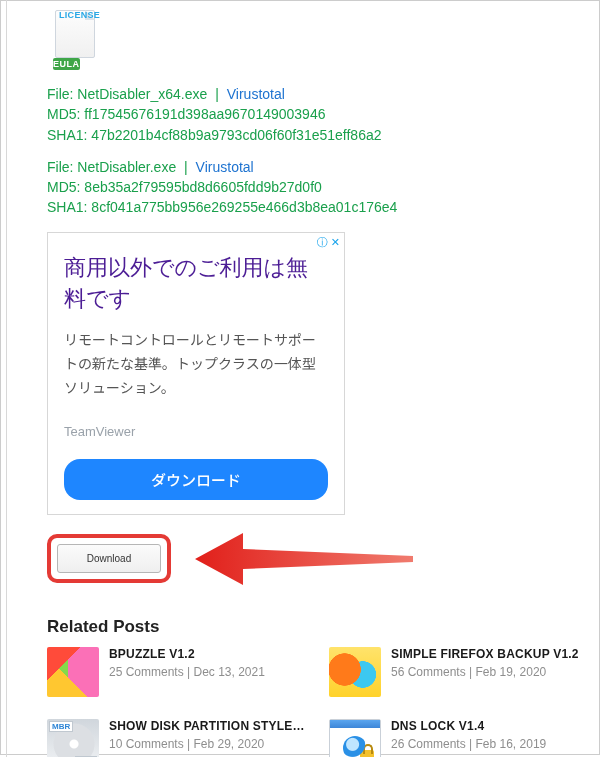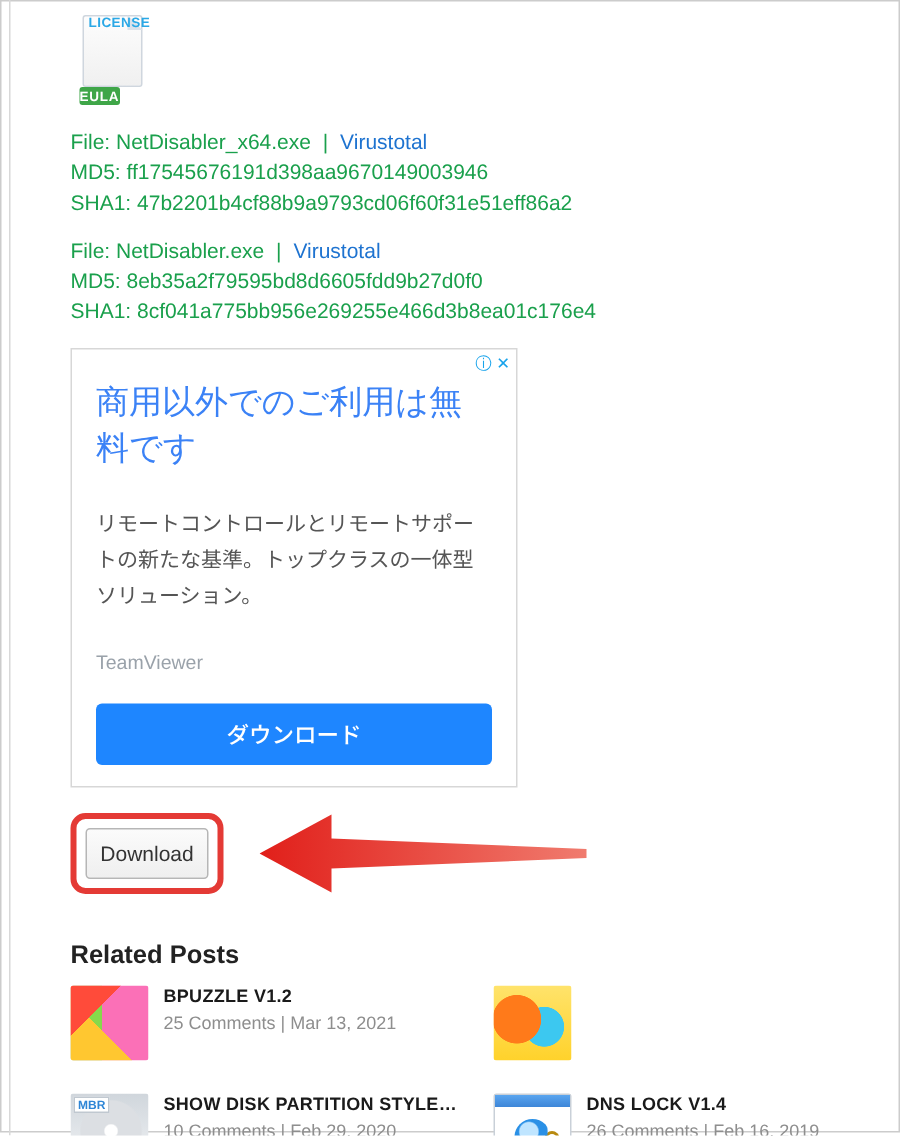--- a/index.html
+++ b/index.html
@@ -68,55 +68,55 @@
     background:#fff;
   }
   .adbox .ad-marks {
     position:absolute; top:2px; right:4px;
     display:flex; gap:3px; align-items:center;
   }
   .ad-marks span {
     font-size:11px; color:#18a3eb;
   }
   .adbox .headline {
-    color:#3b82f6; font-size:22px; line-height:1.4; margin-bottom:24px;
+    color:#4c1d95; font-size:22px; line-height:1.4; margin-bottom:14px;
     font-family: Liberation Serif, serif;
   }
   .adbox .bodytxt {
     color:#555; font-size:14px; line-height:1.7; margin-bottom:14px;
     font-family: "Hiragino Sans","Noto Sans JP",sans-serif;
   }
   .adbox .brand {
     color:#9aa2aa; font-size:13px; margin-bottom:20px;margin-top:24px;
   }
   .adbox .cta {
     display:block; width:100%;
     background:#1e86ff; color:#fff; text-align:center;
-    padding:10px 0; border-radius:4px; border:none;
+    padding:10px 0; border-radius:16px; border:none;
     font-size:15px; font-weight:500;
     font-family: "Hiragino Sans","Noto Sans JP",sans-serif;
     cursor:pointer;
   }
 
   
   .dl-row {
     margin-top:14px;
     display:flex; align-items:center;
     position:relative;
     height:60px;
   }
   .dl-box {
     border: 4px solid #e43a35;
     border-radius: 10px;
     padding: 6px;
   }
   .dl-btn {
     font-family: inherit;
-    font-size: 14px;
-    width: 82px;
+    font-size: 10px;
+    width: 104px;
     padding: 8px 0;
     background: linear-gradient(#fbfbfb,#efefef);
     border:1px solid #b6b6b6;
     border-radius:3px;
     color:#333;
     cursor:pointer;
   }
   .arrow-wrap {
     margin-left: 24px;
     width: 220px; height: 60px;
@@ -288,27 +288,33 @@
   </div>
 
   <div class="related-title">Related Posts</div>
 
   <div class="posts">
     <div class="post">
       <div class="thumb th-bpuzzle"></div>
       <div class="post-body">
         <div class="post-title">BPUZZLE V1.2</div>
         <div class="post-meta">
-          <span>25 Comments</span><span> | </span><span>Mar 13, 2021</span>
+          <span>25 Comments</span><span> | </span><span>Dec 13, 2021</span>
         </div>
       </div>
     </div>
 
     <div class="post">
       <div class="thumb th-fox"></div>
+      <div class="post-body">
+        <div class="post-title">SIMPLE FIREFOX BACKUP V1.2</div>
+        <div class="post-meta">
+          <span>56 Comments</span><span> | </span><span>Feb 19, 2020</span>
+        </div>
+      </div>
     </div>
 
     <div class="post">
       <div class="thumb th-disk"></div>
       <div class="post-body">
         <div class="post-title">SHOW DISK PARTITION STYLE V1.1</div>
         <div class="post-meta">
           <span>10 Comments</span><span> | </span><span>Feb 29, 2020</span>
         </div>
       </div>

